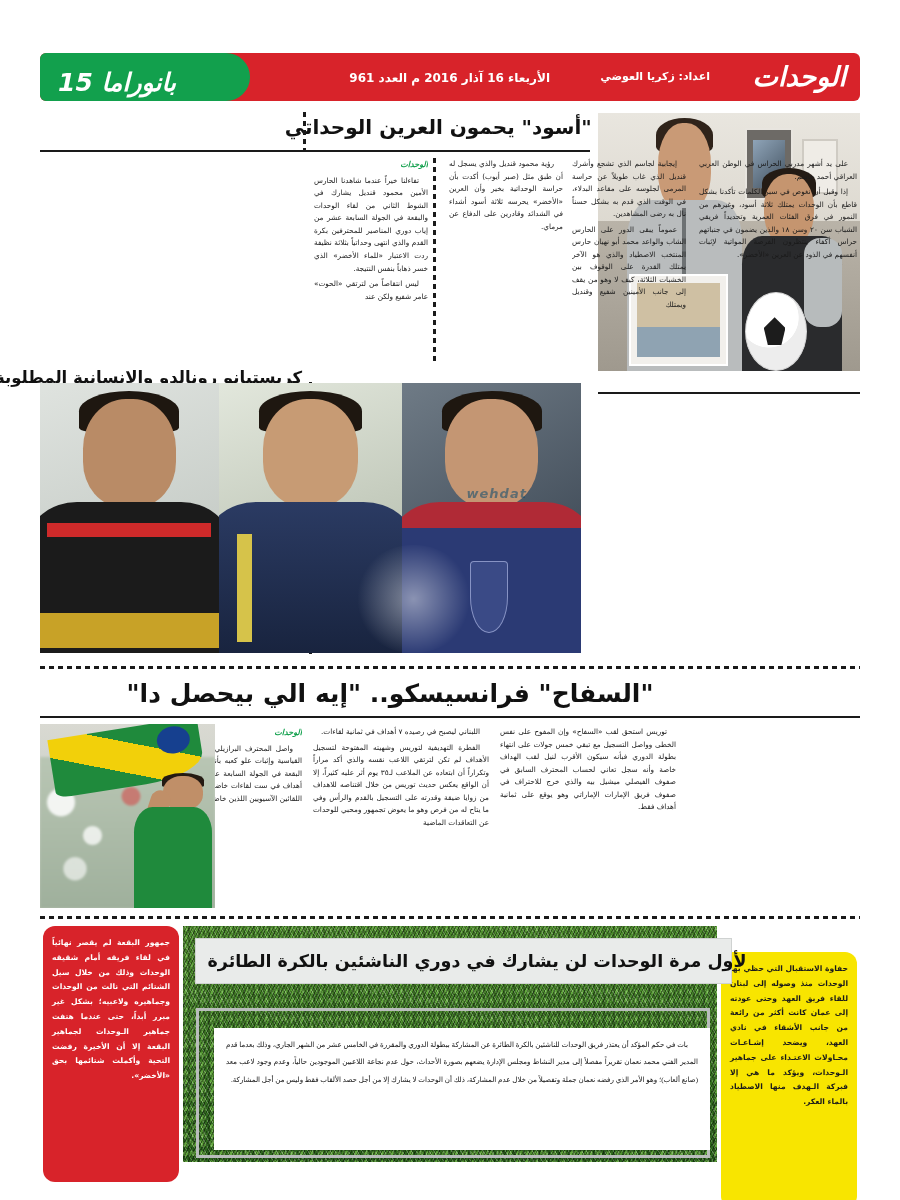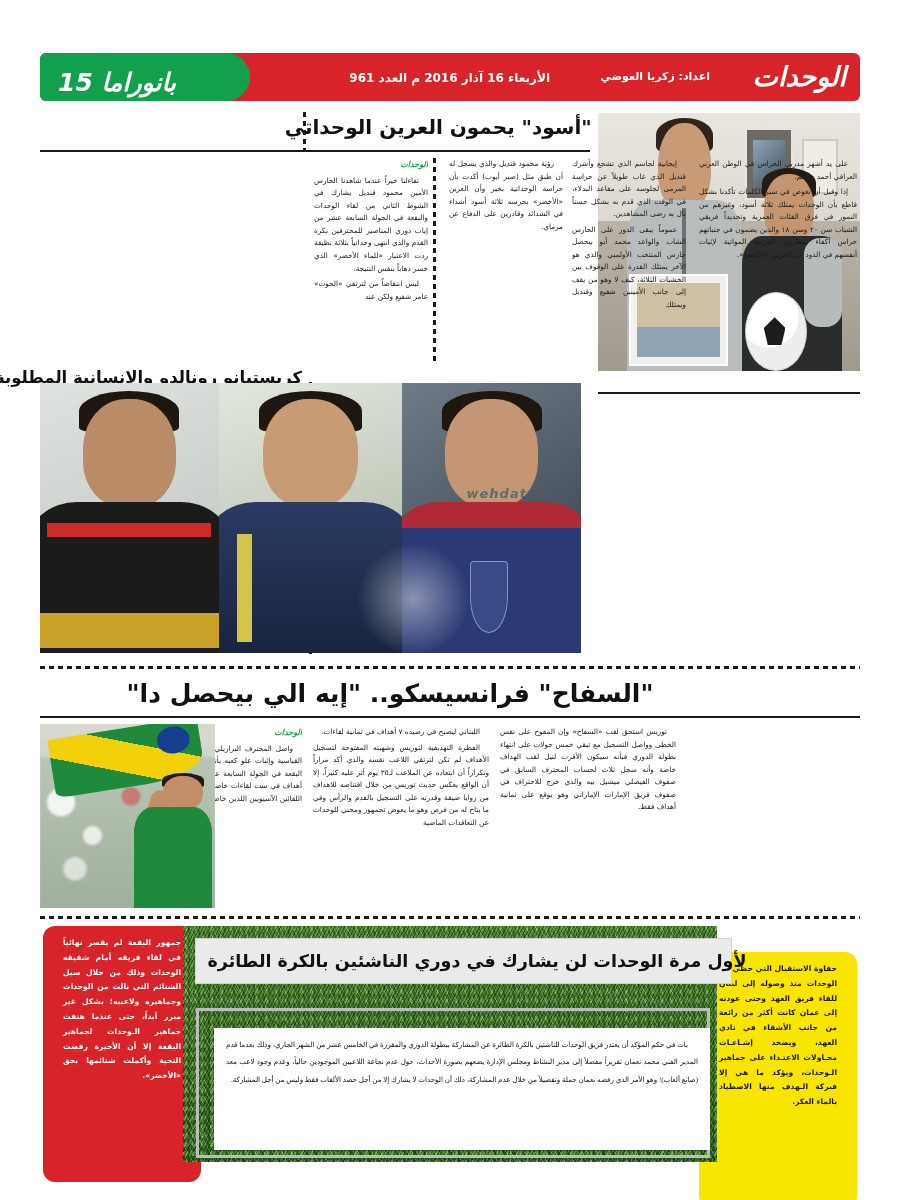--- a/index.html
+++ b/index.html
@@ -132,21 +132,21 @@
     transform:rotate(-9deg);border-radius:0 0 40% 10%;}
   .ph-flag .flag:after{content:"";position:absolute;right:6%;top:10%;width:22%;height:46%;border-radius:50%;background:#16408f;}
   .ph-flag .player{position:absolute;right:2%;bottom:0;width:48%;height:72%;}
   .ph-flag .player .head{position:absolute;right:10%;top:0;width:48%;height:26%;border-radius:45%;background:#c08f68;}
   .ph-flag .player .hair{position:absolute;right:9%;top:-2%;width:50%;height:11%;border-radius:50% 50% 10% 10%;background:#241a12;}
   .ph-flag .player .shirt{position:absolute;right:0;top:24%;width:92%;height:80%;border-radius:24% 24% 0 0;background:#1f8a3c;}
   .ph-flag .player .arm{position:absolute;right:58%;top:10%;width:24%;height:52%;background:#c08f68;transform:rotate(18deg);border-radius:10px;}
 
   
   .sidebox{
-    position:absolute;border-radius:12px;padding:10px 20px;
+    position:absolute;border-radius:12px;padding:10px 9px;
     font-size:7.6px;line-height:1.95;text-align:justify;font-weight:bold;
     overflow:hidden;
   }
   .sidebox.red{background:#d8232a;color:#ffffff;}
   .sidebox.yellow{background:#f8e500;color:#1a1a1a;}
 
   
   .grass{
     position:absolute;
     background-color:#2f6b1f;
@@ -221,21 +221,21 @@
     <p>ليس انتقاصاً من لترتقي «الحوت» عامر شفيع ولكن عند</p>
   </div>
   <div class="dotline" style="right:464px;top:158px;height:205px;"></div>
 
   <div class="col" style="right:337px;top:158px;width:114px;height:205px;">
     <p>رؤية محمود قنديل والذي يسجل له أن طبق مثل (صبر أيوب) أكدت بأن حراسة الوحداتية بخير وأن العرين «الأخضر» يحرسه ثلاثة أسود أشداء في الشدائد وقادرين على الدفاع عن مرماي.</p>
   </div>
 
   <div class="col" style="right:214px;top:158px;width:114px;height:205px;">
     <p>إيجابية لجاسم الذي تشجع وأشرك قنديل الذي غاب طويلاً عن حراسة المرمى لجلوسه على مقاعد البدلاء، في الوقت الذي قدم به بشكل حسناً نال به رضى المشاهدين.</p>
-    <p>عموماً يبقى الدور على الحارس الشاب والواعد محمد أبو بيحصل حارس المنتخب الأولمبي والذي هو الآخر يمتلك القدرة على الوقوف بين الخشبات الثلاثة، كيف لا وهو من يقف إلى جانب الأمينين شفيع وقنديل ويمتلك</p>
+    <p>عموماً يبقى الدور على الحارس الشاب والواعد محمد أبو نهيان حارس المنتخب الاصطياد والذي هو الآخر يمتلك القدرة على الوقوف بين الخشبات الثلاثة، كيف لا وهو من يقف إلى جانب الأمينين شفيع وقنديل ويمتلك</p>
   </div>
 
   <div class="col" style="right:43px;top:158px;width:158px;height:205px;">
     <p>على يد أشهر مدربي الحراس في الوطن العربي العراقي أحمد جاسم.</p>
     <p>إذا وقبل أن نغوص في سبر الكلمات تأكدنا بشكل قاطع بأن الوحدات يمتلك ثلاثة أسود، وغيرهم من النمور في فرق الفئات العمرية وتحديداً فريقي الشباب سن ٢٠ وسن ١٨ والذين يضمون في جنباتهم حراس أكفاء ينتظرون الفرصة المواتية لإثبات أنفسهم في الذود عن العرين «الأخضر».</p>
   </div>
 
   <div class="headline" style="right:598px;top:368px;font-size:16.5px;width:262px;">كريستيانو رونالدو والإنسانية المطلوبة</div>
   <div class="rule" style="left:598px;top:392px;width:262px;height:2px;"></div>
 
@@ -282,21 +282,21 @@
 
   <div class="col" style="right:598px;top:726px;width:262px;height:182px;">
     <div class="kicker">الوحدات</div>
     <p>واصل المحترف البرازيلي في صفوف الوحدات فرانسيسكو توريس ضربه للأرقام القياسية وإثبات علو كعبه بأنه الصفقة الأبرز في مرحلة الإياب بعدما سجل حتى لقاء البقعة في الجولة السابعة عشر من إياب دوري المناصير للمحترفين ما معدله خمسة أهداف في ست لقاءات خاضها الوحدات ببطولة الدوري، إضافة إلى تسجيله هدفين في اللقائين الآسيويين اللذين خاضهما الوحدات امام أندية الحد البحريني والعهد</p>
   </div>
   <div class="col" style="right:411px;top:726px;width:176px;height:182px;">
     <p>اللبناني ليصبح في رصيده ٧ أهداف في ثمانية لقاءات.</p>
     <p>الفطرة التهديفية لتوريس وشهيته المفتوحة لتسجيل الأهداف لم تكن لترتقي اللاعب نقسه والذي أكد مراراً وتكراراً أن ابتعاده عن الملاعب لـ٣٥ يوم أثر عليه كثيراً، إلا أن الواقع يعكس حديث توريس من خلال اقتناصه للاهداف من زوايا ضيقة وقدرته على التسجيل بالقدم والرأس وفي ما يتاح له من فرص وهو ما يعوض تجمهور ومحبي للوحدات عن التعاقدات الماضية</p>
   </div>
   <div class="col" style="right:224px;top:726px;width:176px;height:182px;">
-    <p>توريس استحق لقب «السفاح» وإن المفوح على نفس الخطى وواصل التسجيل مع تبقي خمس جولات على انتهاء بطولة الدوري فبأنه سيكون الأقرب لنيل لقب الهداف خاصة وأنه سجل ثلاث لحساب المحترف السابق في صفوف الفيصلي ميشيل بيه والذي خرج للاحتراف في صفوف فريق الإمارات الإماراتي وهو يوقع على ثمانية أهداف فقط.</p>
+    <p>توريس استحق لقب «السفاح» وإن المفوح على نفس الخطى وواصل التسجيل مع تبقي خمس جولات على انتهاء بطولة الدوري فبأنه سيكون الأقرب لنيل لقب الهداف خاصة وأنه سجل تعاني لحساب المحترف السابق في صفوف الفيصلي ميشيل بيه والذي خرج للاحتراف في صفوف فريق الإمارات الإماراتي وهو يوقع على ثمانية أهداف فقط.</p>
   </div>
 
   <div class="photo ph-flag" style="left:40px;top:724px;width:175px;height:184px;">
     <div class="crowd"></div>
     <div class="flag"></div>
     <div class="player">
         <div class="hair"></div>
         <div class="head"></div>
         <div class="arm"></div>
         <div class="shirt"></div>

